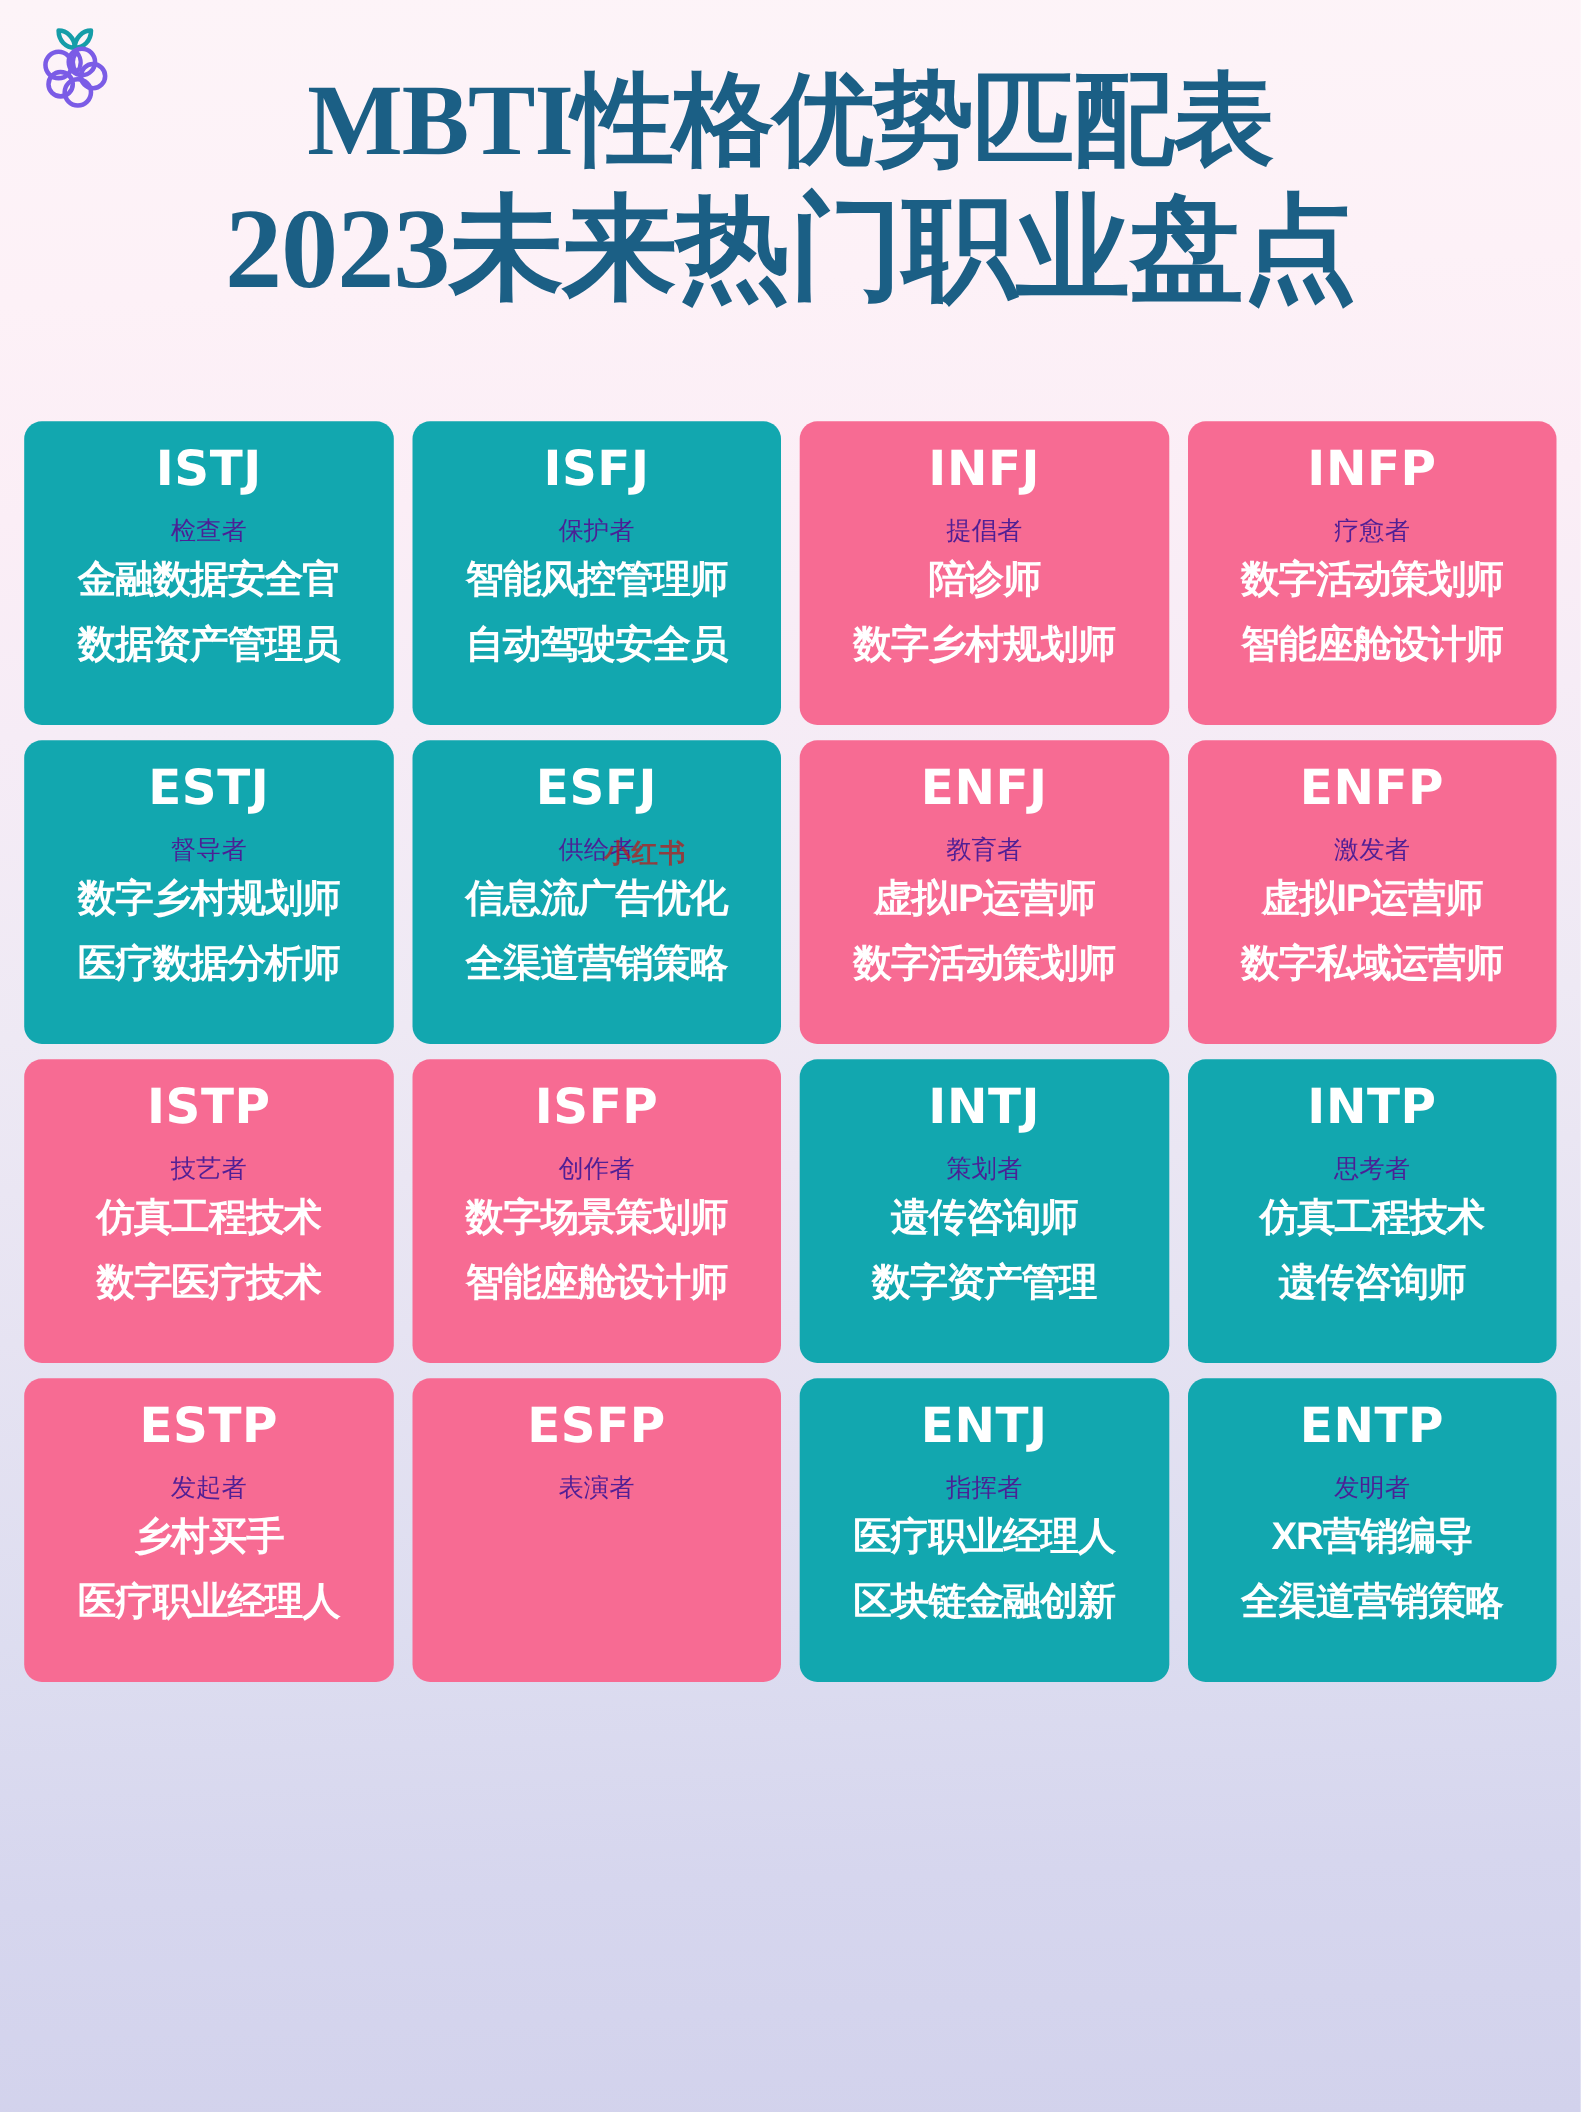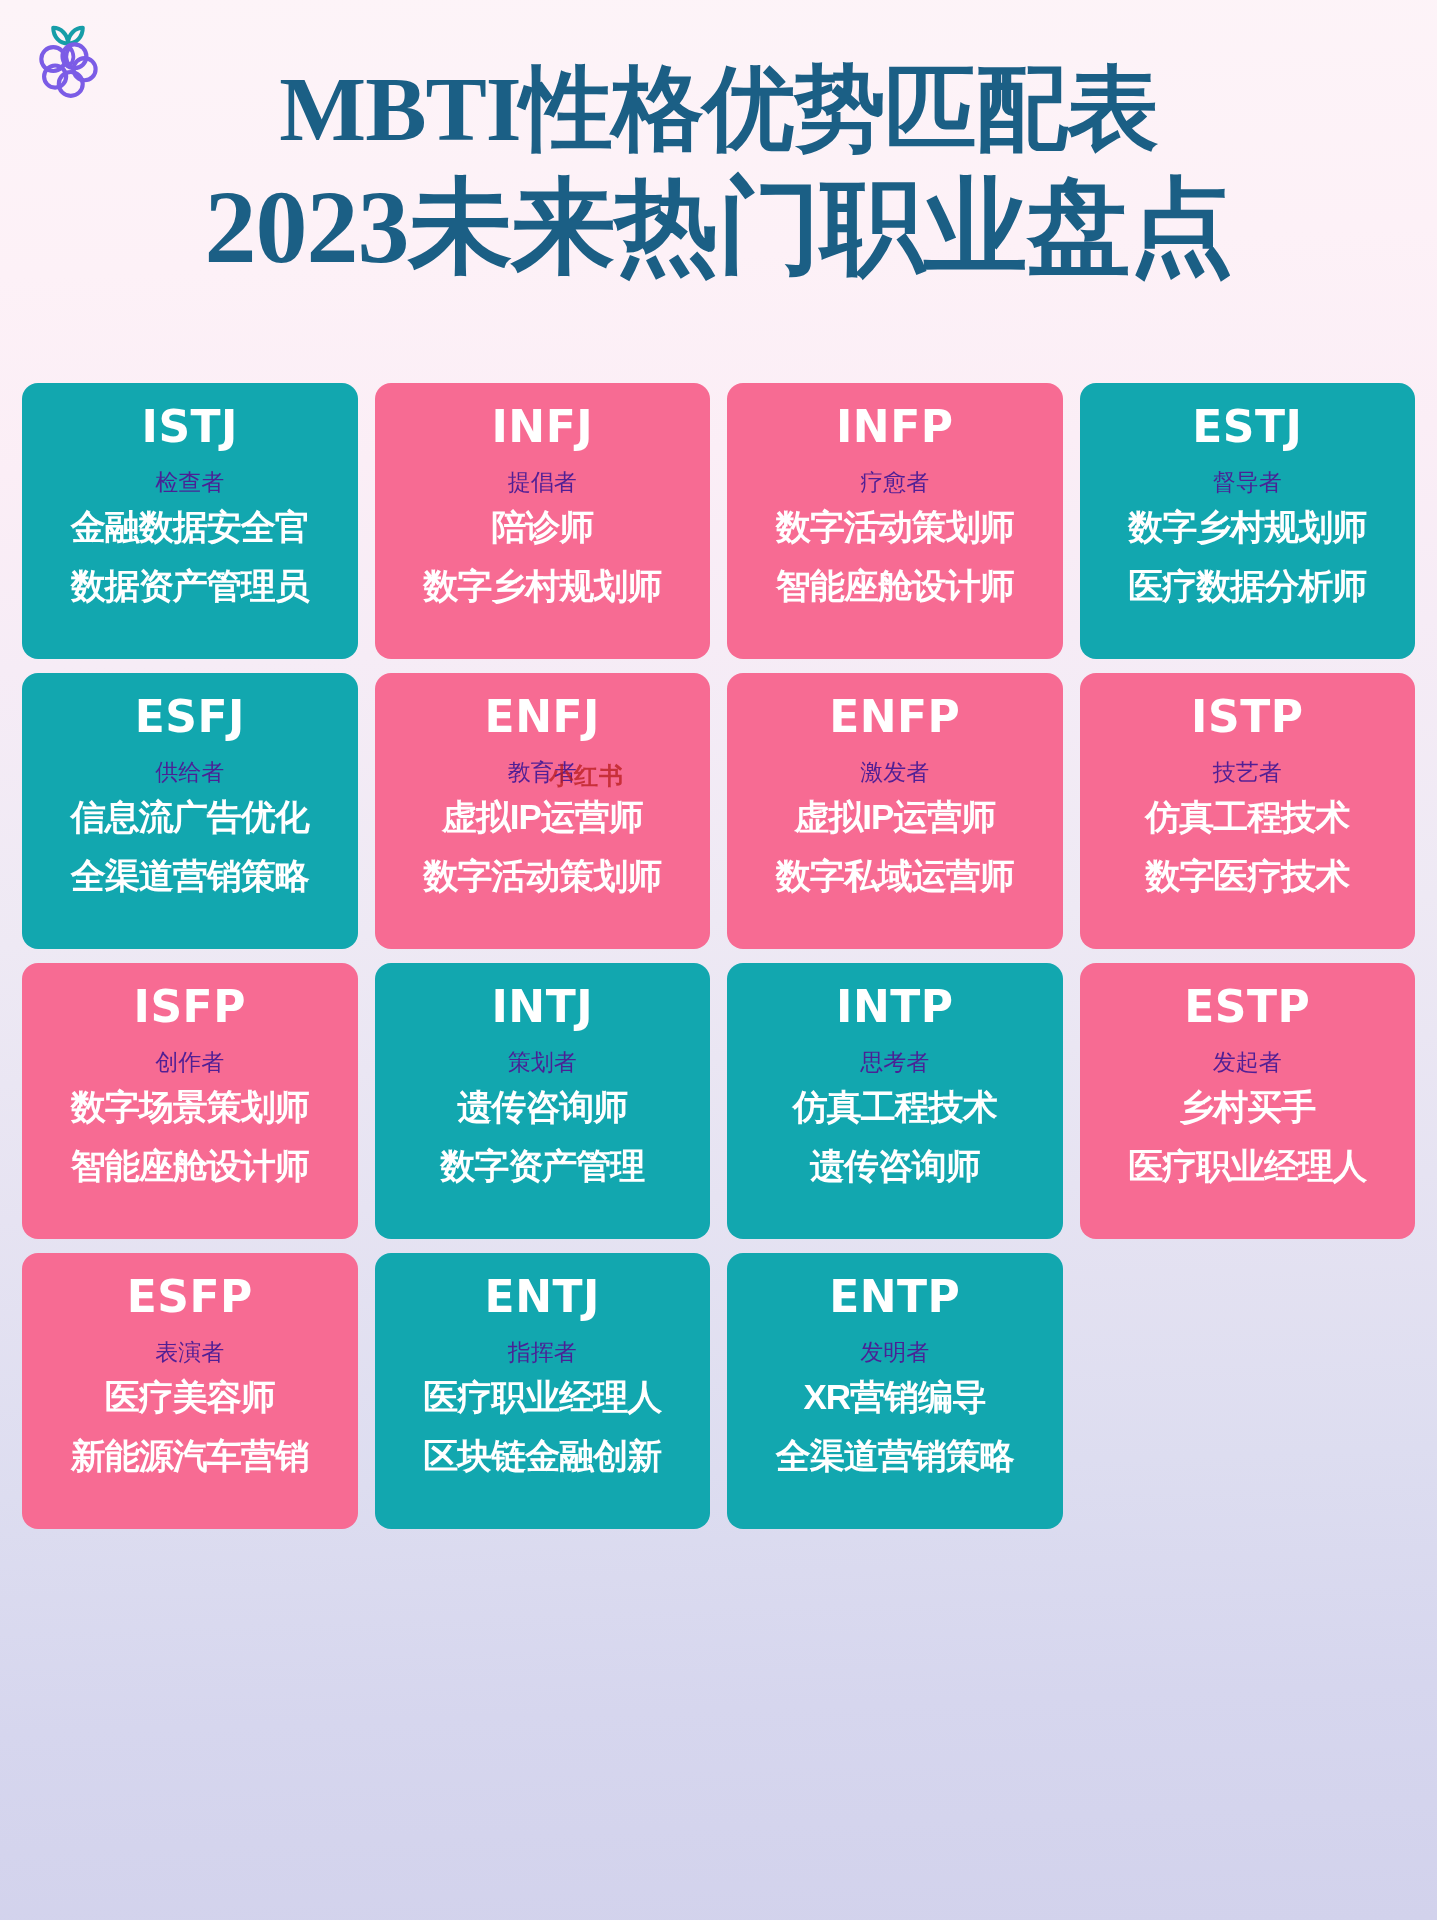--- a/index.html
+++ b/index.html
@@ -144,20 +144,28 @@
 
 <div class="grid">
     <div class="card teal">
       <div class="card-type">ISTJ</div>
       <div class="card-nick">检查者</div>
       <div class="card-jobs">
         <div class="card-job">金融数据安全官</div>
         <div class="card-job">数据资产管理员</div>
       </div>
     </div>
+    <div class="card teal">
+      <div class="card-type">ISFJ</div>
+      <div class="card-nick">保护者</div>
+      <div class="card-jobs">
+        <div class="card-job">智能风控管理师</div>
+        <div class="card-job">自动驾驶安全员</div>
+      </div>
+    </div>
     <div class="card pink">
       <div class="card-type">INFJ</div>
       <div class="card-nick">提倡者</div>
       <div class="card-jobs">
         <div class="card-job">陪诊师</div>
         <div class="card-job">数字乡村规划师</div>
       </div>
     </div>
     <div class="card pink">
       <div class="card-type">INFP</div>
@@ -235,24 +243,20 @@
       <div class="card-type">ESTP</div>
       <div class="card-nick">发起者</div>
       <div class="card-jobs">
         <div class="card-job">乡村买手</div>
         <div class="card-job">医疗职业经理人</div>
       </div>
     </div>
     <div class="card pink">
       <div class="card-type">ESFP</div>
       <div class="card-nick">表演者</div>
-      <div class="card-jobs">
-        <div class="card-job">医疗美容师</div>
-        <div class="card-job">新能源汽车营销</div>
-      </div>
     </div>
     <div class="card teal">
       <div class="card-type">ENTJ</div>
       <div class="card-nick">指挥者</div>
       <div class="card-jobs">
         <div class="card-job">医疗职业经理人</div>
         <div class="card-job">区块链金融创新</div>
       </div>
     </div>
     <div class="card teal">

